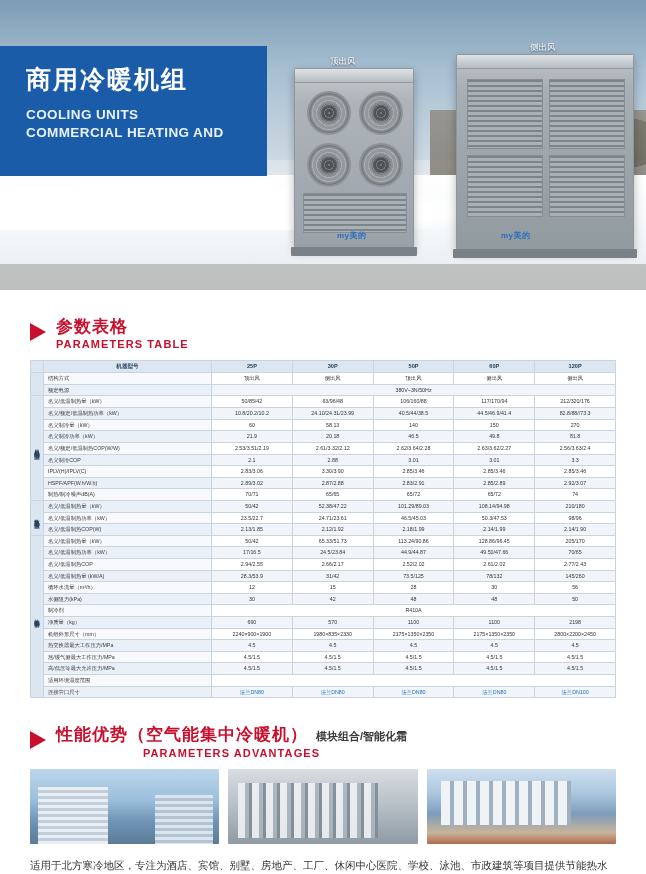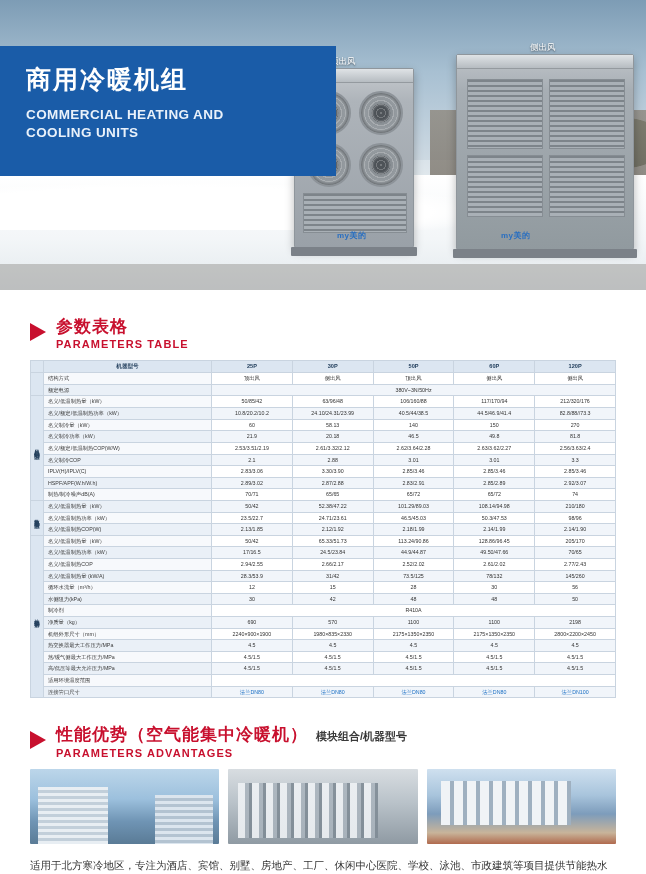--- a/index.html
+++ b/index.html
@@ -50,21 +50,21 @@
     position:absolute; left:0; bottom:60px; width:646px; height:60px;
     background: radial-gradient(ellipse 420px 42px at 180px 42px, #ffffff 0%, #ffffff 60%, rgba(255,255,255,0) 75%);
   }
   .grey-strip {
     position:absolute; left:0; bottom:0; width:646px; height:26px;
     background:#8d8c88; opacity:.45;
   }
 
   
   .hero-panel {
-    position:absolute; left:0; top:46px; width:336px; height:130px;
+    position:absolute; left:0; top:46px; width:267px; height:130px;
     background:#1a5ca8;
     padding:20px 18px 0 26px;
   }
   .hero-cn {
     color:#fff; font-size:25px; font-weight:bold; letter-spacing:2px;
     line-height:1.1; margin-bottom:12px;
   }
   .hero-en {
     color:#e9f1fa; font-size:13.5px; font-weight:bold; letter-spacing:.4px;
     line-height:1.35;
@@ -131,21 +131,21 @@
     margin-top:7px;
     flex:0 0 auto;
   }
   .head-cn {
     color:#c8102e; font-size:17px; font-weight:bold; letter-spacing:1px; line-height:1.25;
   }
   .head-cn .sub {
     color:#3a3a3a; font-size:11px; font-weight:bold; letter-spacing:0; margin-left:8px;
   }
   .head-en {
-    color:#c8102e; font-size:11px; font-weight:bold; letter-spacing:1.1px; margin-top:1px;
+    color:#c8102e; font-size:11px; font-weight:bold; letter-spacing:1.1px; margin-top:1px;text-align:center;
   }
 
   
   .table-wrap { margin: 4px 30px 0 30px; }
   table.spec {
     width:100%; border-collapse:collapse;
     font-size:5.3px; color:#333; table-layout:fixed;
   }
   table.spec td, table.spec th {
     border:1px solid #c9d4e0;
@@ -243,22 +243,22 @@
     <div class="grille" style="left:92px; top:100px; width:76px; height:62px;"></div>
     <div class="unit-logo" style="left:12px; bottom:8px;">my美的</div>
     <div class="unit-base"></div>
   </div>
 
   <div class="label-arrow" style="left:330px; top:56px;">顶出风</div>
   <div class="label-arrow" style="left:530px; top:42px;">侧出风</div>
 
   <div class="hero-panel">
     <div class="hero-cn">商用冷暖机组</div>
+    <div class="hero-en">COOLING UNITS</div>
     <div class="hero-en">COMMERCIAL HEATING AND</div>
-    <div class="hero-en">COOLING UNITS</div>
   </div>
 </div>
 
 <div class="section-head">
   <div class="tri"></div>
   <div>
     <div class="head-cn">参数表格</div>
     <div class="head-en">PARAMETERS TABLE</div>
   </div>
 </div>
@@ -501,21 +501,21 @@
           <td class="c-blue">法兰DN100</td>
         </tr>
       </tbody>
   </table>
 </div>
 
 <div class="section-head">
   <div class="tri"></div>
   <div>
     <div class="head-cn">
-      <span>性能优势（空气能集中冷暖机）</span><span class="sub">模块组合/机器型号</span>
+      <span>性能优势（空气能集中冷暖机）</span><span class="sub">模块组合/智能化霜</span>
     </div>
     <div class="head-en">PARAMETERS ADVANTAGES</div>
   </div>
 </div>
 
 <div class="photos">
   <div class="photo p1"></div>
   <div class="photo p2"></div>
   <div class="photo p3"></div>
 </div>

